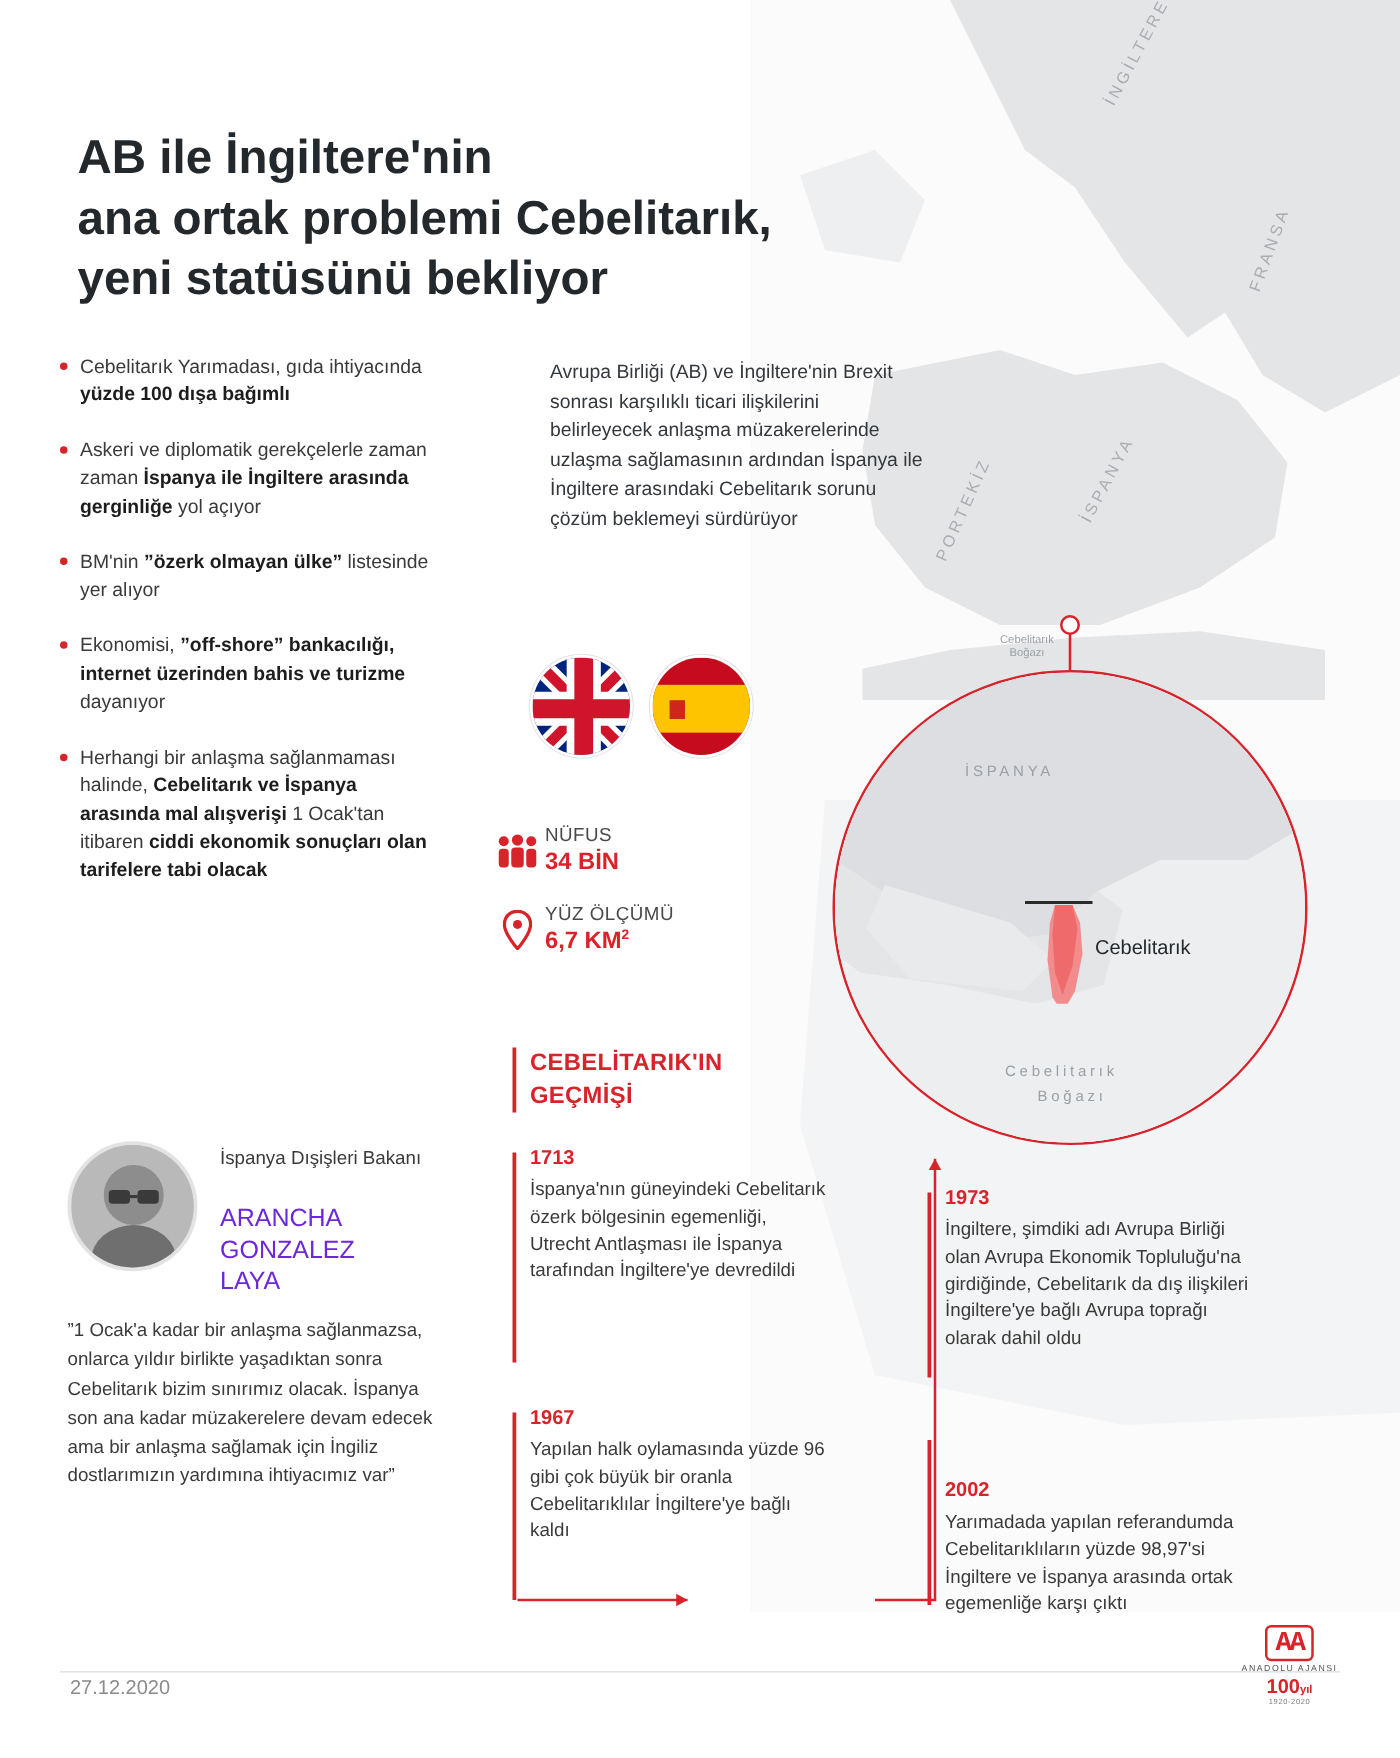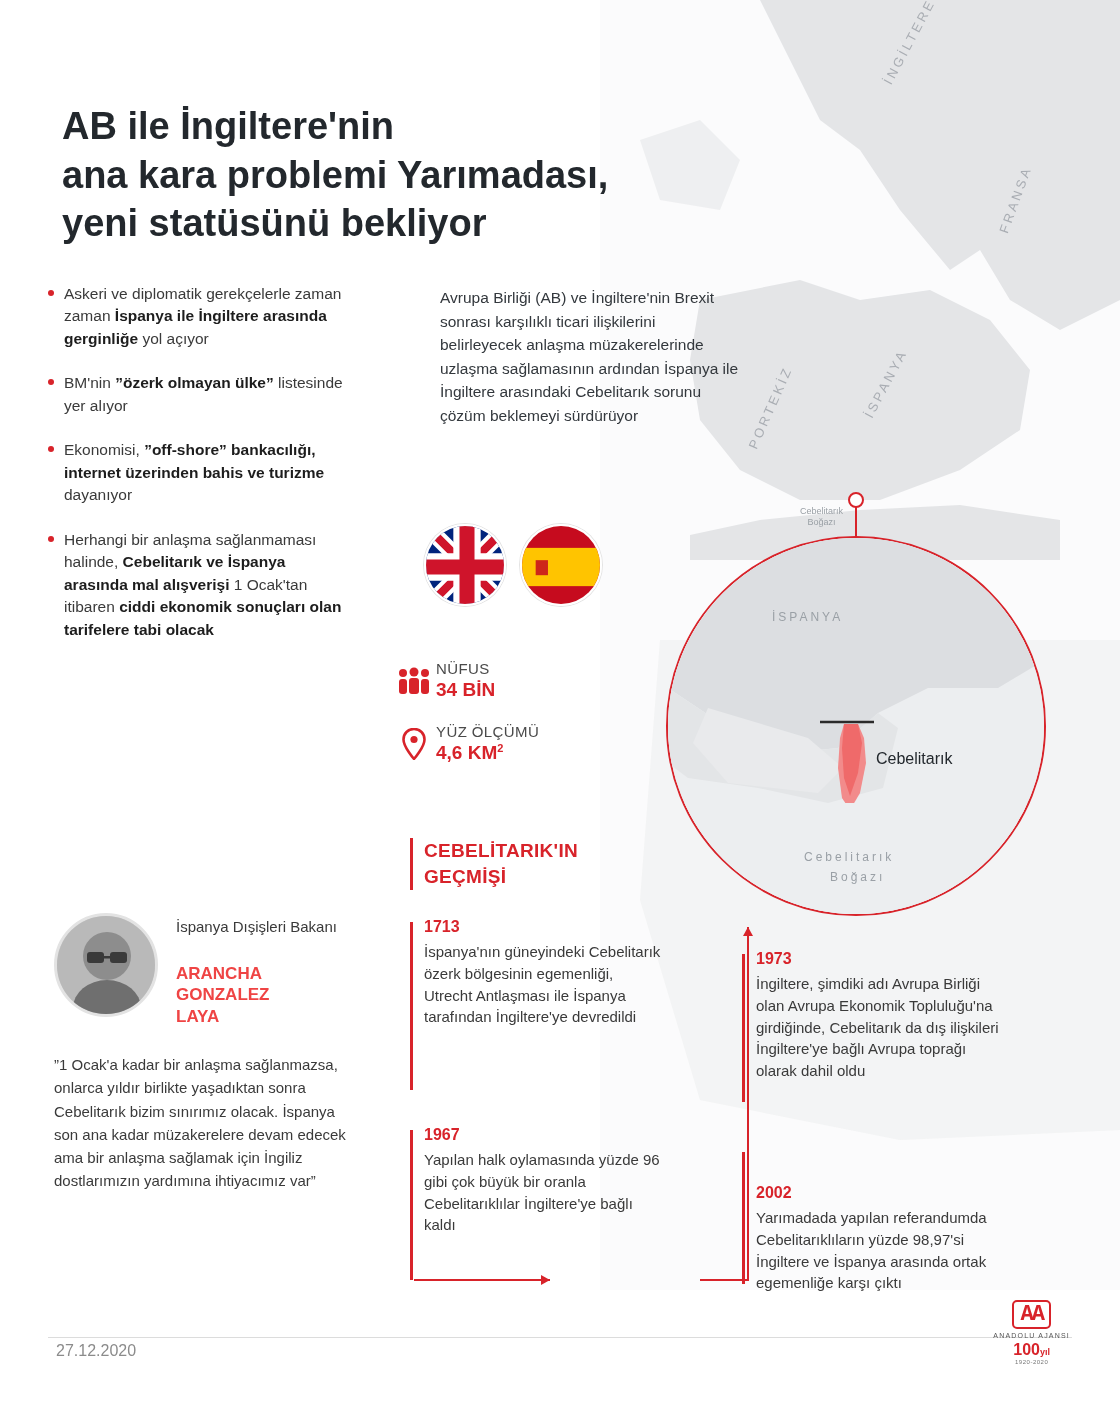--- a/index.html
+++ b/index.html
@@ -119,21 +119,21 @@
     width: 104px; height: 104px; border-radius: 50%;
     border: 3px solid #e3e3e3; overflow: hidden;
     position: absolute; left: 6px; top: 8px; background:#cfcfcf;
   }
   .q-role {
     position: absolute; left: 128px; top: 12px; width: 180px;
     font-size: 15px; line-height: 1.35; color: #3a3a3a;
   }
   .q-name {
     position: absolute; left: 128px; top: 58px; width: 185px;
-    font-size: 17px; font-weight: bold; color: #ef4444; line-height: 1.25;
+    font-size: 20px; font-weight: normal; color: #6d28d9; line-height: 1.25;
   }
   .q-text {
     position: absolute; left: 6px; top: 148px; width: 300px;
     font-size: 15px; line-height: 1.55; color: #3a3a3a;
   }
 
   
   .inset {
     position: absolute; left: 666px; top: 536px;
     width: 380px; height: 380px; border-radius: 50%;
@@ -198,25 +198,28 @@
   </g>
 </svg>
 
 <div class="map-label" style="left:862px; top:34px; transform:rotate(-62deg);">İNGİLTERE</div>
 <div class="map-label" style="left:980px; top:192px; transform:rotate(-70deg);">FRANSA</div>
 <div class="map-label" style="left:726px; top:400px; transform:rotate(-66deg);">PORTEKİZ</div>
 <div class="map-label" style="left:848px; top:376px; transform:rotate(-62deg);">İSPANYA</div>
 
 <h1 class="title">
   <span>AB ile İngiltere'nin</span><br>
-  <span>ana kara problemi Yarımadası,</span><br>
+  <span>ana ortak problemi Cebelitarık,</span><br>
   <span>yeni statüsünü bekliyor</span>
 </h1>
 
 <div class="bullets">
+  <div class="bullet">
+    <span>Cebelitarık Yarımadası, gıda ihtiyacında </span><b>yüzde 100 dışa bağımlı</b>
+  </div>
   <div class="bullet">
     <span>Askeri ve diplomatik gerekçelerle zaman zaman </span><b>İspanya ile İngiltere arasında gerginliğe</b><span> yol açıyor</span>
   </div>
   <div class="bullet">
     <span>BM'nin </span><b>”özerk olmayan ülke”</b><span> listesinde yer alıyor</span>
   </div>
   <div class="bullet">
     <span>Ekonomisi, </span><b>”off-shore” bankacılığı, internet üzerinden bahis ve turizme</b><span> dayanıyor</span>
   </div>
   <div class="bullet">
@@ -267,21 +270,21 @@
   <div class="stat">
     <span class="stat-ic">
       <svg width="24" height="32" viewBox="0 0 24 32">
         <path d="M12,1 C6,1 1.5,5.5 1.5,11.5 C1.5,19 12,31 12,31 C12,31 22.5,19 22.5,11.5 C22.5,5.5 18,1 12,1 Z" fill="none" stroke="#d8232a" stroke-width="2.6"></path>
         <circle cx="12" cy="11.5" r="3.6" fill="#d8232a"></circle>
       </svg>
     </span>
     <span class="stat-txt">
       <div class="stat-label">YÜZ ÖLÇÜMÜ</div>
       <div class="stat-value">
-        <span>4,6 KM</span><sup>2</sup>
+        <span>6,7 KM</span><sup>2</sup>
       </div>
     </span>
   </div>
 </div>
 
 <div class="hist-title-bar"></div>
 <div class="hist-title">
   <span>CEBELİTARIK'IN</span><br>
   <span>GEÇMİŞİ</span>
 </div>

